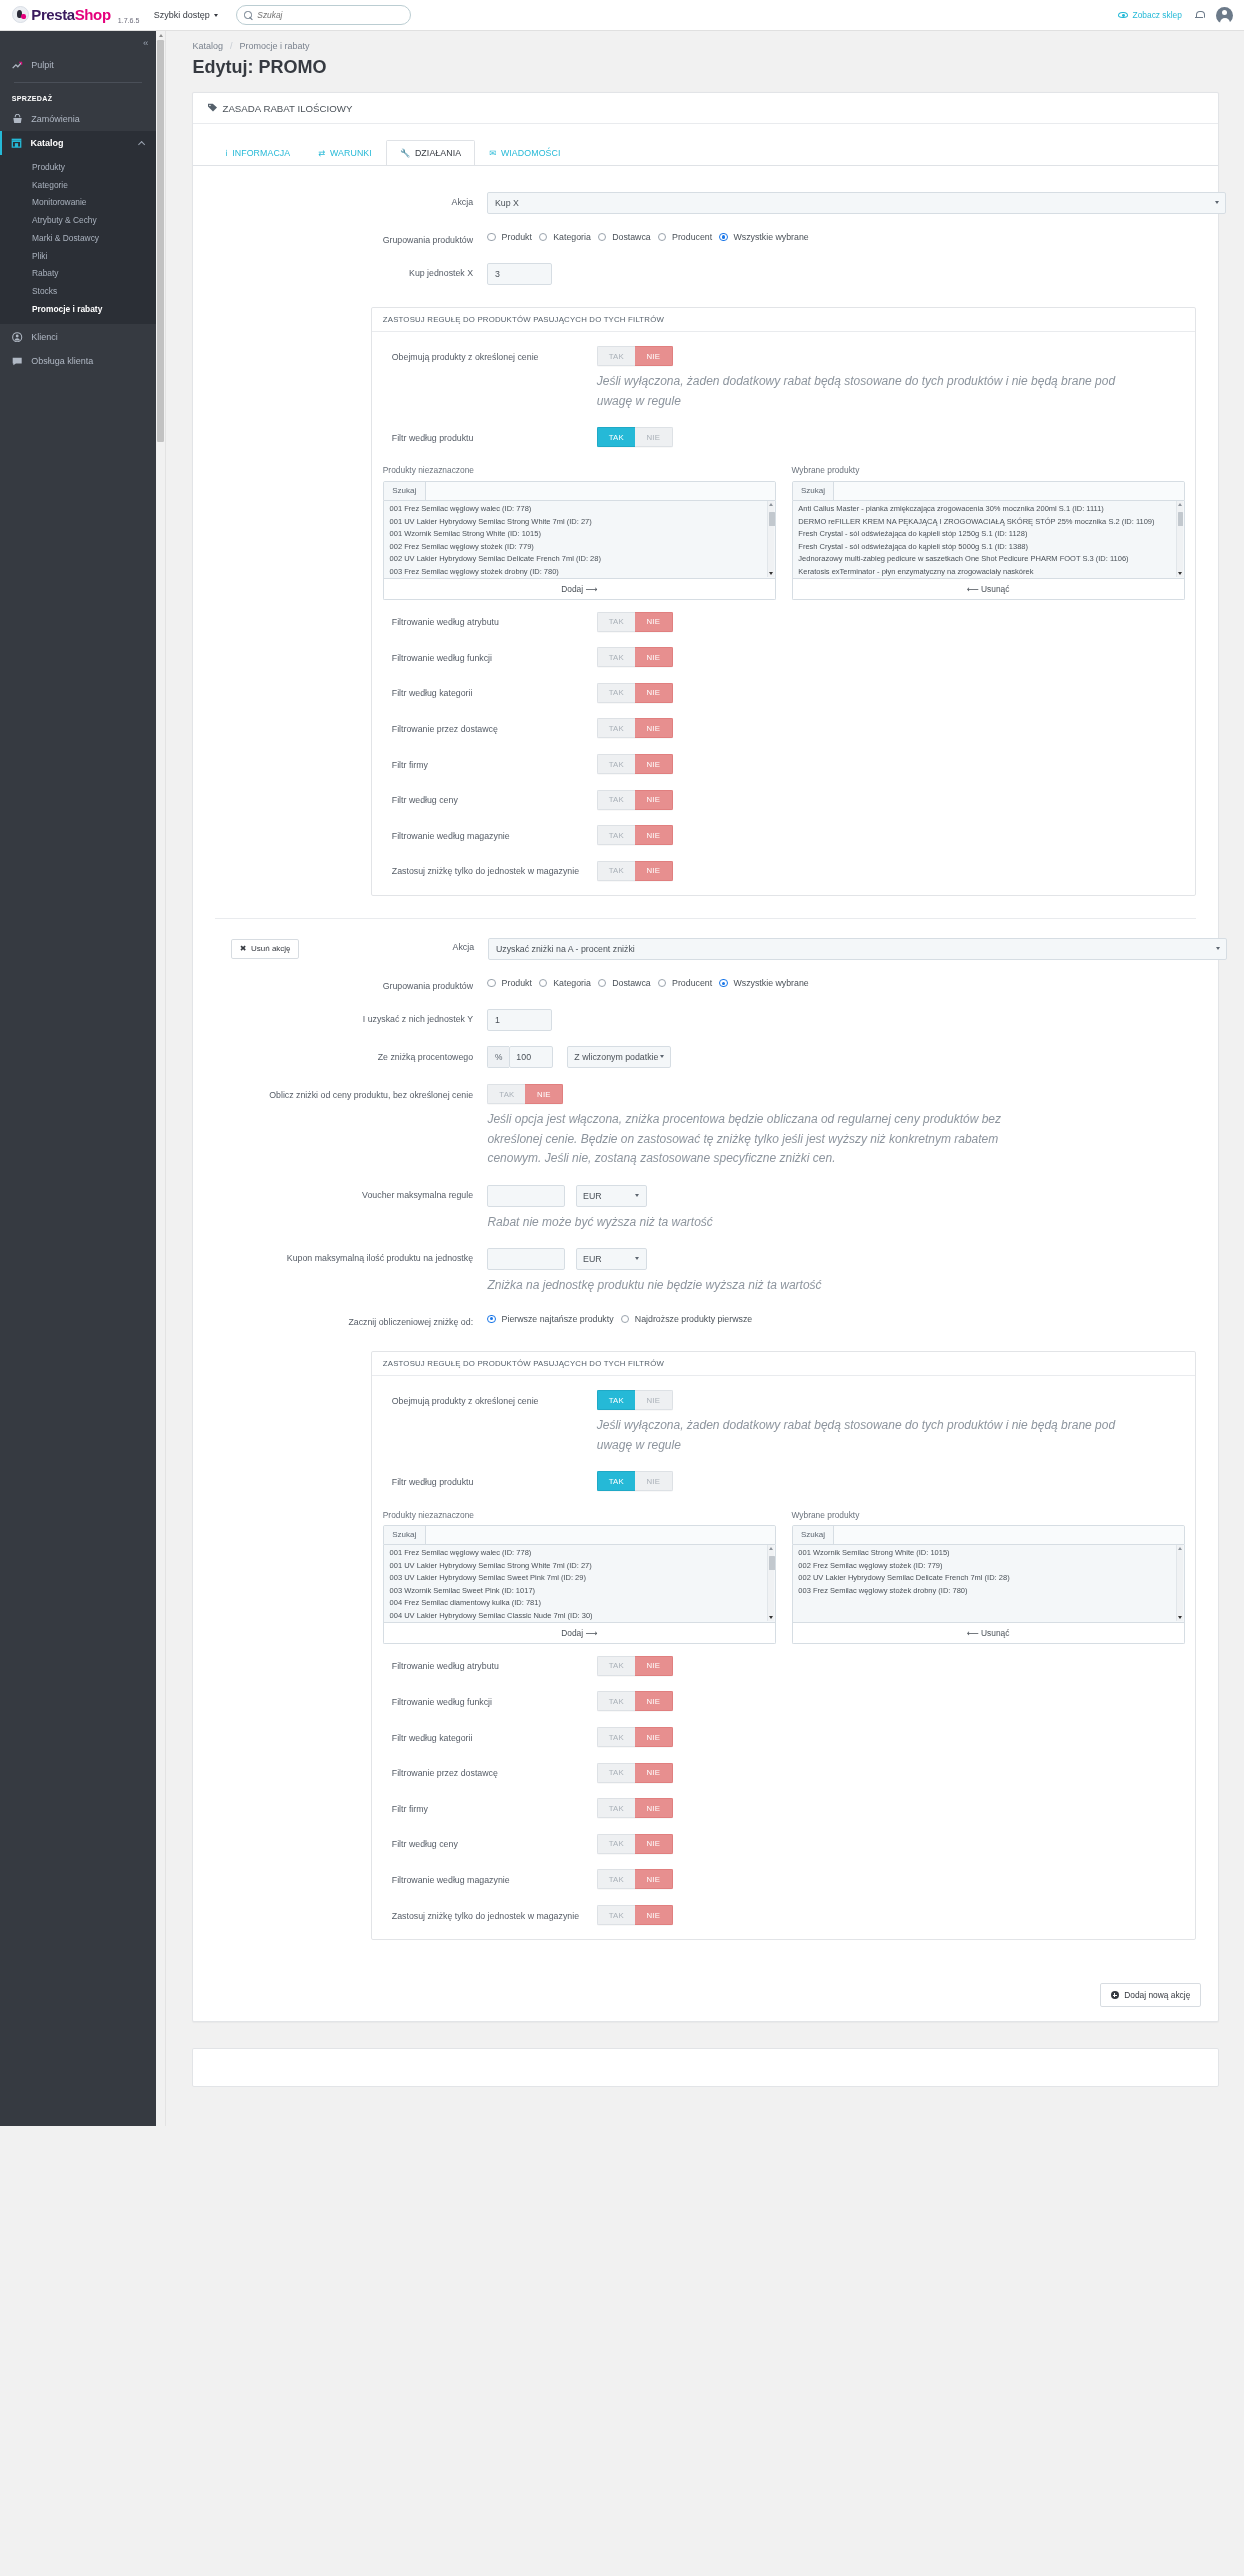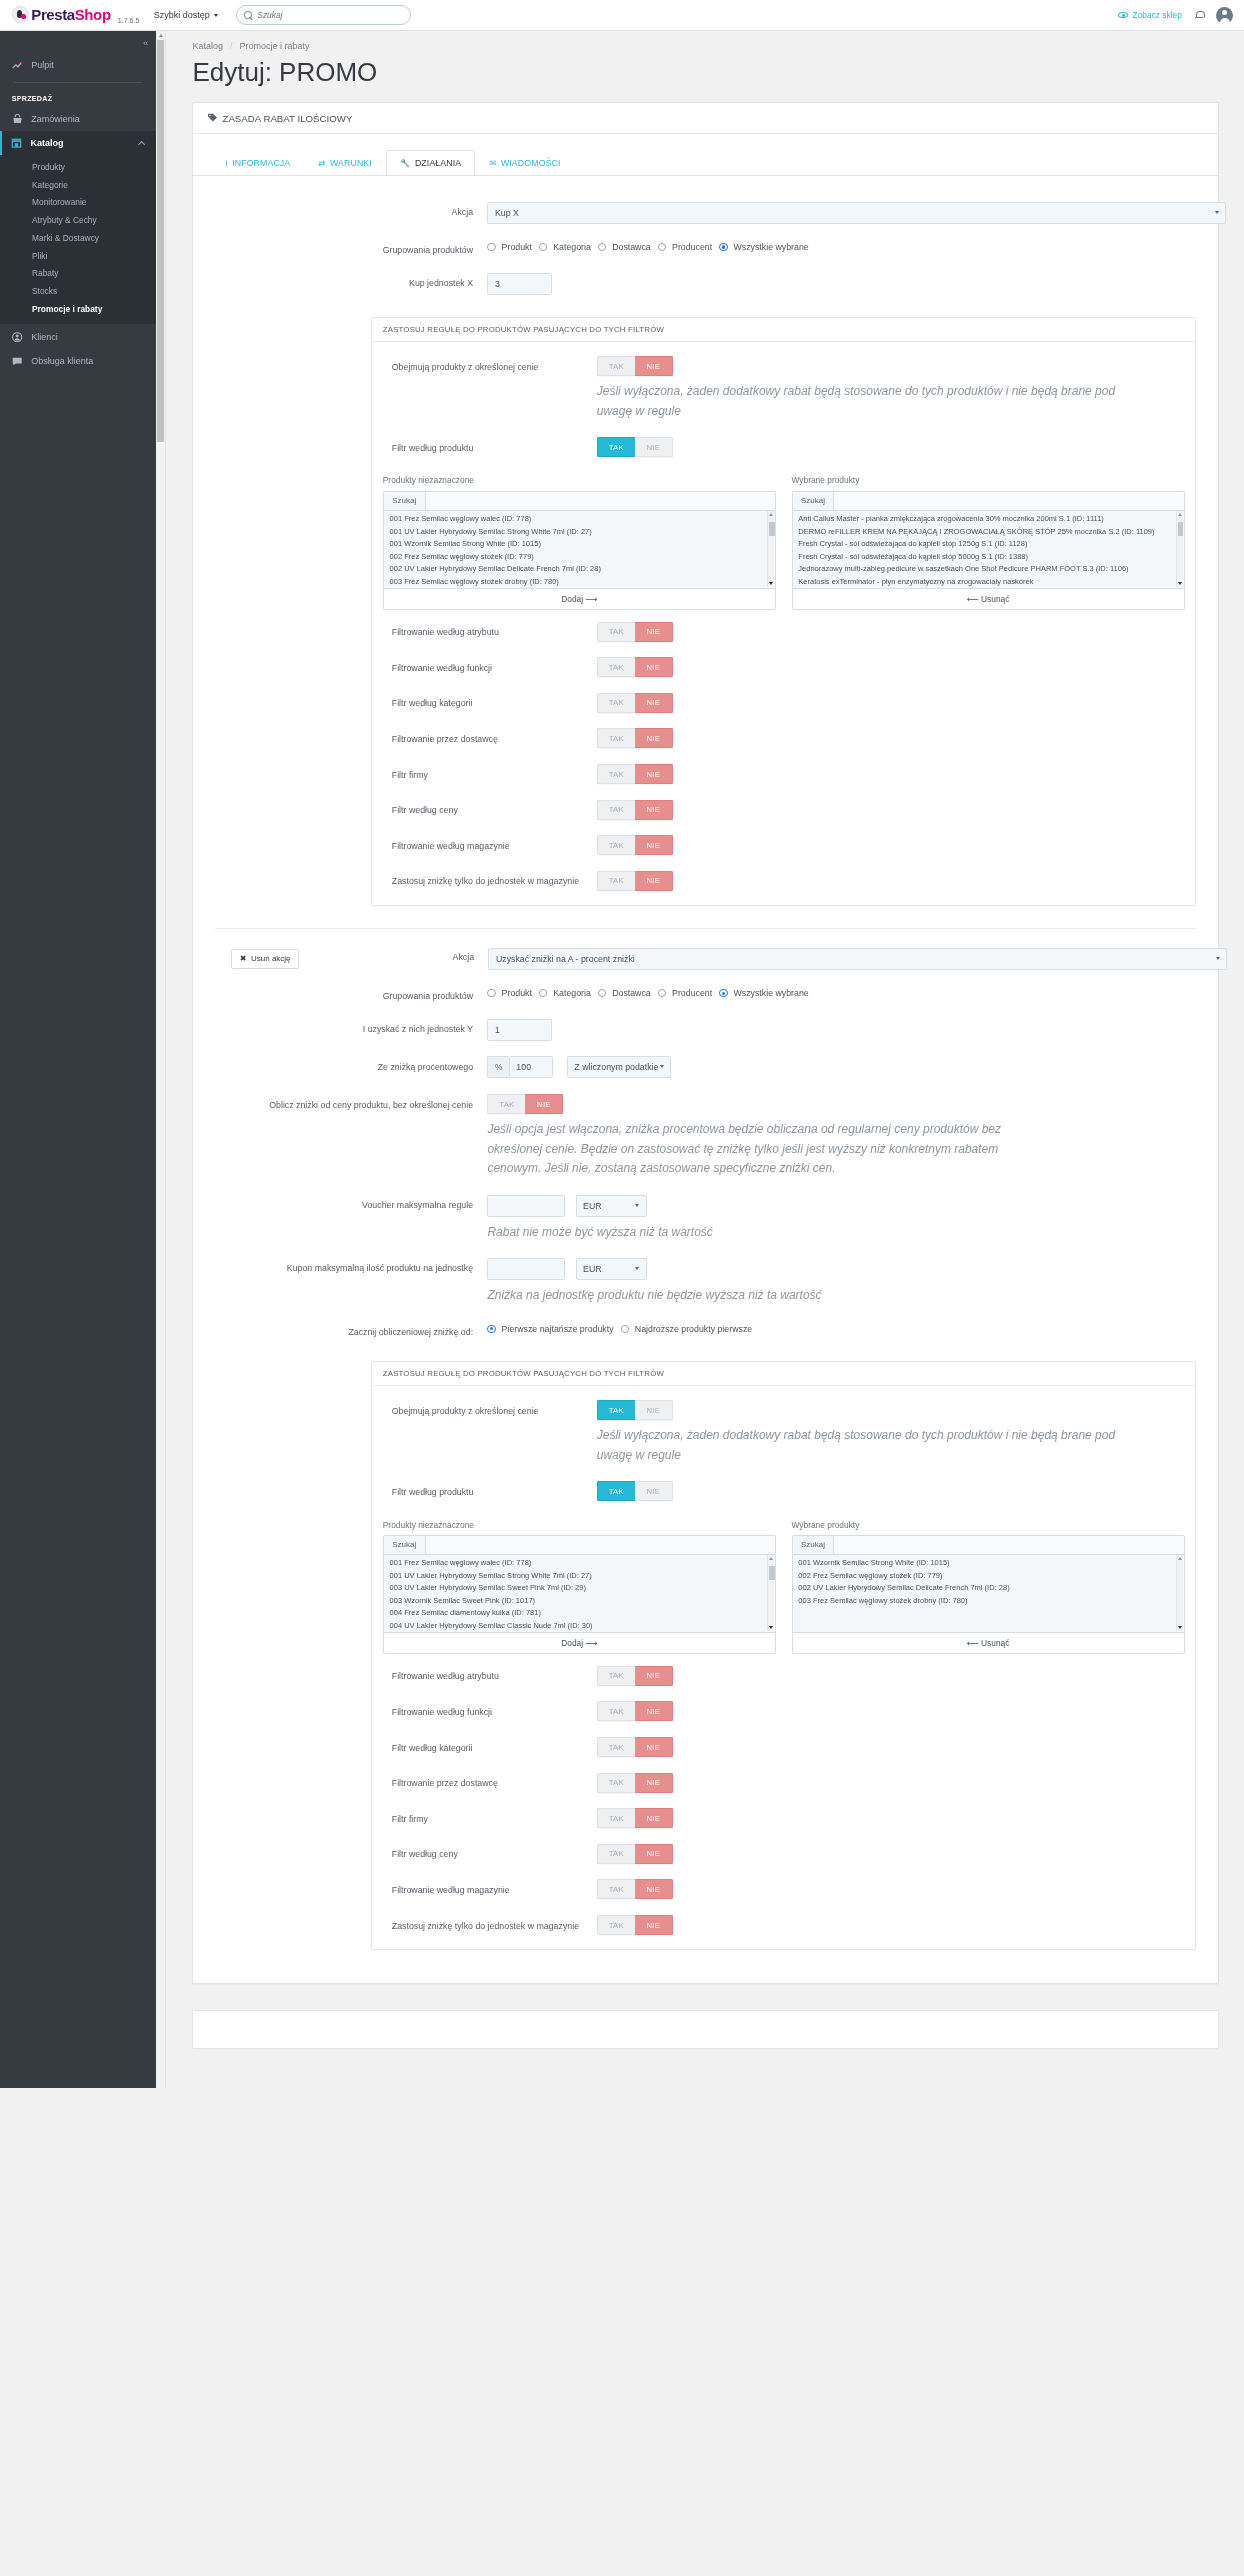--- a/index.html
+++ b/index.html
@@ -168,22 +168,22 @@
     height: 402px; background: #c2c2c2; border-radius: 1.3px;
   }
 
   
   .content { flex: 1; min-width: 0; background: #f1f1f1; padding: 0 0 39px 0; }
   .breadcrumb {
     padding: 10.4px 0 0 26px; font-size: 9px; color: #7a828e;
   }
   .breadcrumb .sep { margin: 0 4.5px; color: #c7ccd3; }
   .page-title {
-    padding: 5.2px 0 14.3px 26px; font-size: 26px;
-    font-weight: 400; color: #363a41;
+    padding: 5.2px 0 14.3px 26px; font-size: 18px;
+    font-weight: 700; color: #363a41;
   }
 
   .panel {
     background: #fff; border: 0.6px solid #e2e4e7; border-radius: 1.9px;
     margin: 0 26px 0 26px;
     box-shadow: 0 0.6px 1.3px rgba(0,0,0,.04);
   }
   .panel-head {
     padding: 10.4px 14.3px 9px; font-size: 9.7px; color: #4a5158;
     display: flex; align-items: center; gap: 5.8px;
@@ -980,18 +980,24 @@
                       </div></div>
                 </div>
 
               </div>
             </div>
           </div>
         </div>
 
       </div>
 
+      <div class="panel-footer">
+        <button class="add-action-btn">
+          <span class="plus-circ"></span>
+          <span>Dodaj nową akcję</span>
+        </button>
+      </div>
     </div>
 
     <div class="bottom-strip"></div>
   </div>
 </div>
 
 
 </body></html>

